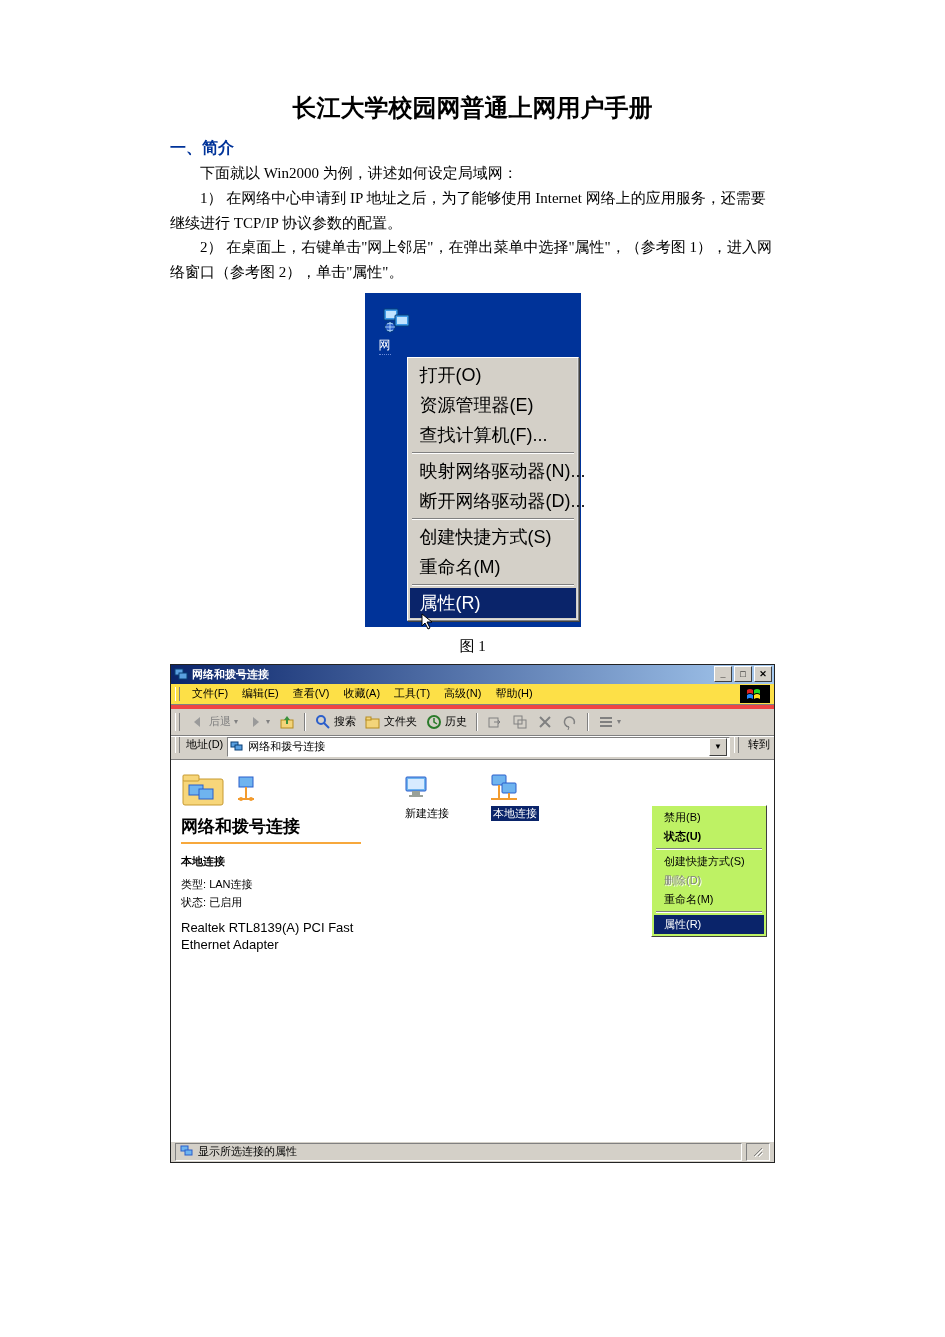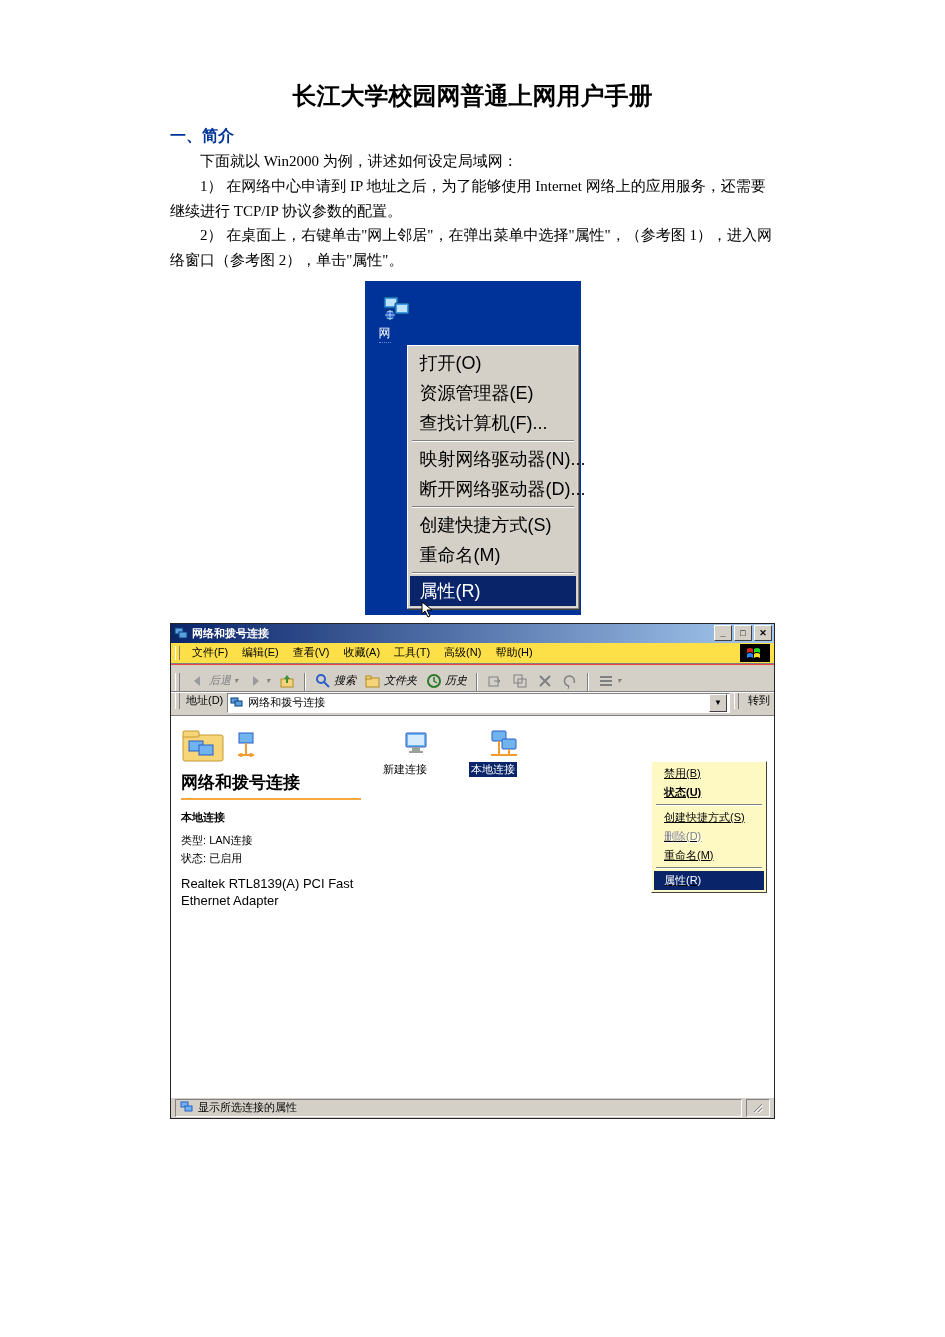--- a/index.html
+++ b/index.html
@@ -3,21 +3,21 @@
 <meta charset="utf-8">
 <style>
   body {
     margin: 0;
     background: #fff;
     font-family: "SimSun", "宋体", serif;
     color: #000;
   }
   .page {
     width: 845px;
-    margin: 0 auto;
+    margin: 12px auto;
     box-sizing: border-box;
     padding: 80px 120px 40px 120px;
   }
   .doc-title {
     text-align: center;
     font-family: "SimHei", "黑体", sans-serif;
     font-size: 24px;
     font-weight: bold;
     margin: 0 0 14px 0;
   }
@@ -137,29 +137,28 @@
     margin-right: 4px;
   }
   .fig2 .menubar .mb-item { padding: 2px 6px; color: #000; }
   .fig2 .menubar .mb-logo {
     margin-left: auto;
     width: 30px; height: 18px;
     background: #000;
     display: flex; align-items: center; justify-content: center;
   }
   .fig2 .toolbar {
-    display: flex; align-items: flex-end;
+    display: flex; align-items: center;
     height: 26px;
     background: #d4d0c8;
-    border-top: 1px solid #ef4444;
+    border-top: 4px solid #ef4444;
     border-bottom: 1px solid #808080;
     padding: 0 4px;
     gap: 3px;
     color: #606060;
-    font-style: italic;
   }
   .fig2 .toolbar .mb-handle {
     width: 3px; height: 18px;
     border-left: 1px solid #fff; border-right: 1px solid #808080;
     margin-right: 4px;
   }
   .fig2 .toolbar .tb-btn {
     display: flex; align-items: center; gap: 3px;
     padding: 2px 3px;
     color: #808080;
@@ -230,34 +229,33 @@
   .fig2 .left-pane .adapter { font-size: 13px; color:#000; margin-top:10px; line-height:1.3; }
   .fig2 .right-pane {
     flex: 1; position: relative;
     padding: 10px 10px;
     box-sizing: border-box;
   }
   .fig2 .icon-grid {
     display: flex; gap: 18px;
   }
   .fig2 .app-icon {
-    width: 70px; text-align: left; font-size: 11px; color:#000;
+    width: 70px; text-align: right; font-size: 11px; color:#000;
   }
   .fig2 .app-icon .ic { width: 32px; height: 32px; margin: 0 auto 3px; }
   .fig2 .app-icon .lbl { display:inline-block; padding:0 2px; }
   .fig2 .app-icon.selected .lbl { background:#0a246a;color:#fff; }
   .fig2 .ctxmenu {
     position: absolute; left: 280px; top: 44px;
     width: 110px;
-    background: #fef9c3;
+    background: #bef264;
     border-top: 1px solid #fff; border-left: 1px solid #fff;
     border-right: 1px solid #404040; border-bottom: 1px solid #404040;
     padding: 2px;
     font-size: 11px;
-    text-decoration: underline;
   }
   .fig2 .ctxmenu .mi { padding: 2px 10px; white-space:nowrap; color:#000;}
   .fig2 .ctxmenu .mi.dis { color:#808080; text-shadow: 1px 1px 0 #fff; }
   .fig2 .ctxmenu .mi.sel { background:#0a246a;color:#fff; }
   .fig2 .ctxmenu .sep {
     height:0; border-top:1px solid #808080;border-bottom:1px solid #fff;margin:2px 2px;
   }
   .fig2 .statusbar {
     display:flex;align-items:center;
     height: 20px;
@@ -310,20 +308,21 @@
         <div class="sep"></div>
         <div class="mi sel">属性(R)</div>
       </div>
       <div class="cursor">
         <svg viewBox="0 0 14 18">
             <path d="M1 1 L1 13 L4 10 L7 16 L9 15 L6 9 L11 9 Z" fill="#fff" stroke="#000"></path>
           </svg>
       </div>
     </div>
   </div>
+  <div class="fig-caption">图 1</div>
 
   <div class="figure-row">
     <div class="fig2">
 
       <div class="titlebar">
         <span class="ticon">
           <svg viewBox="0 0 14 14">
               <rect x="1" y="2" width="8" height="6" fill="#5aa0e0" stroke="#083f77"></rect>
               <rect x="5" y="6" width="8" height="6" fill="#5aa0e0" stroke="#083f77"></rect>
             </svg>

